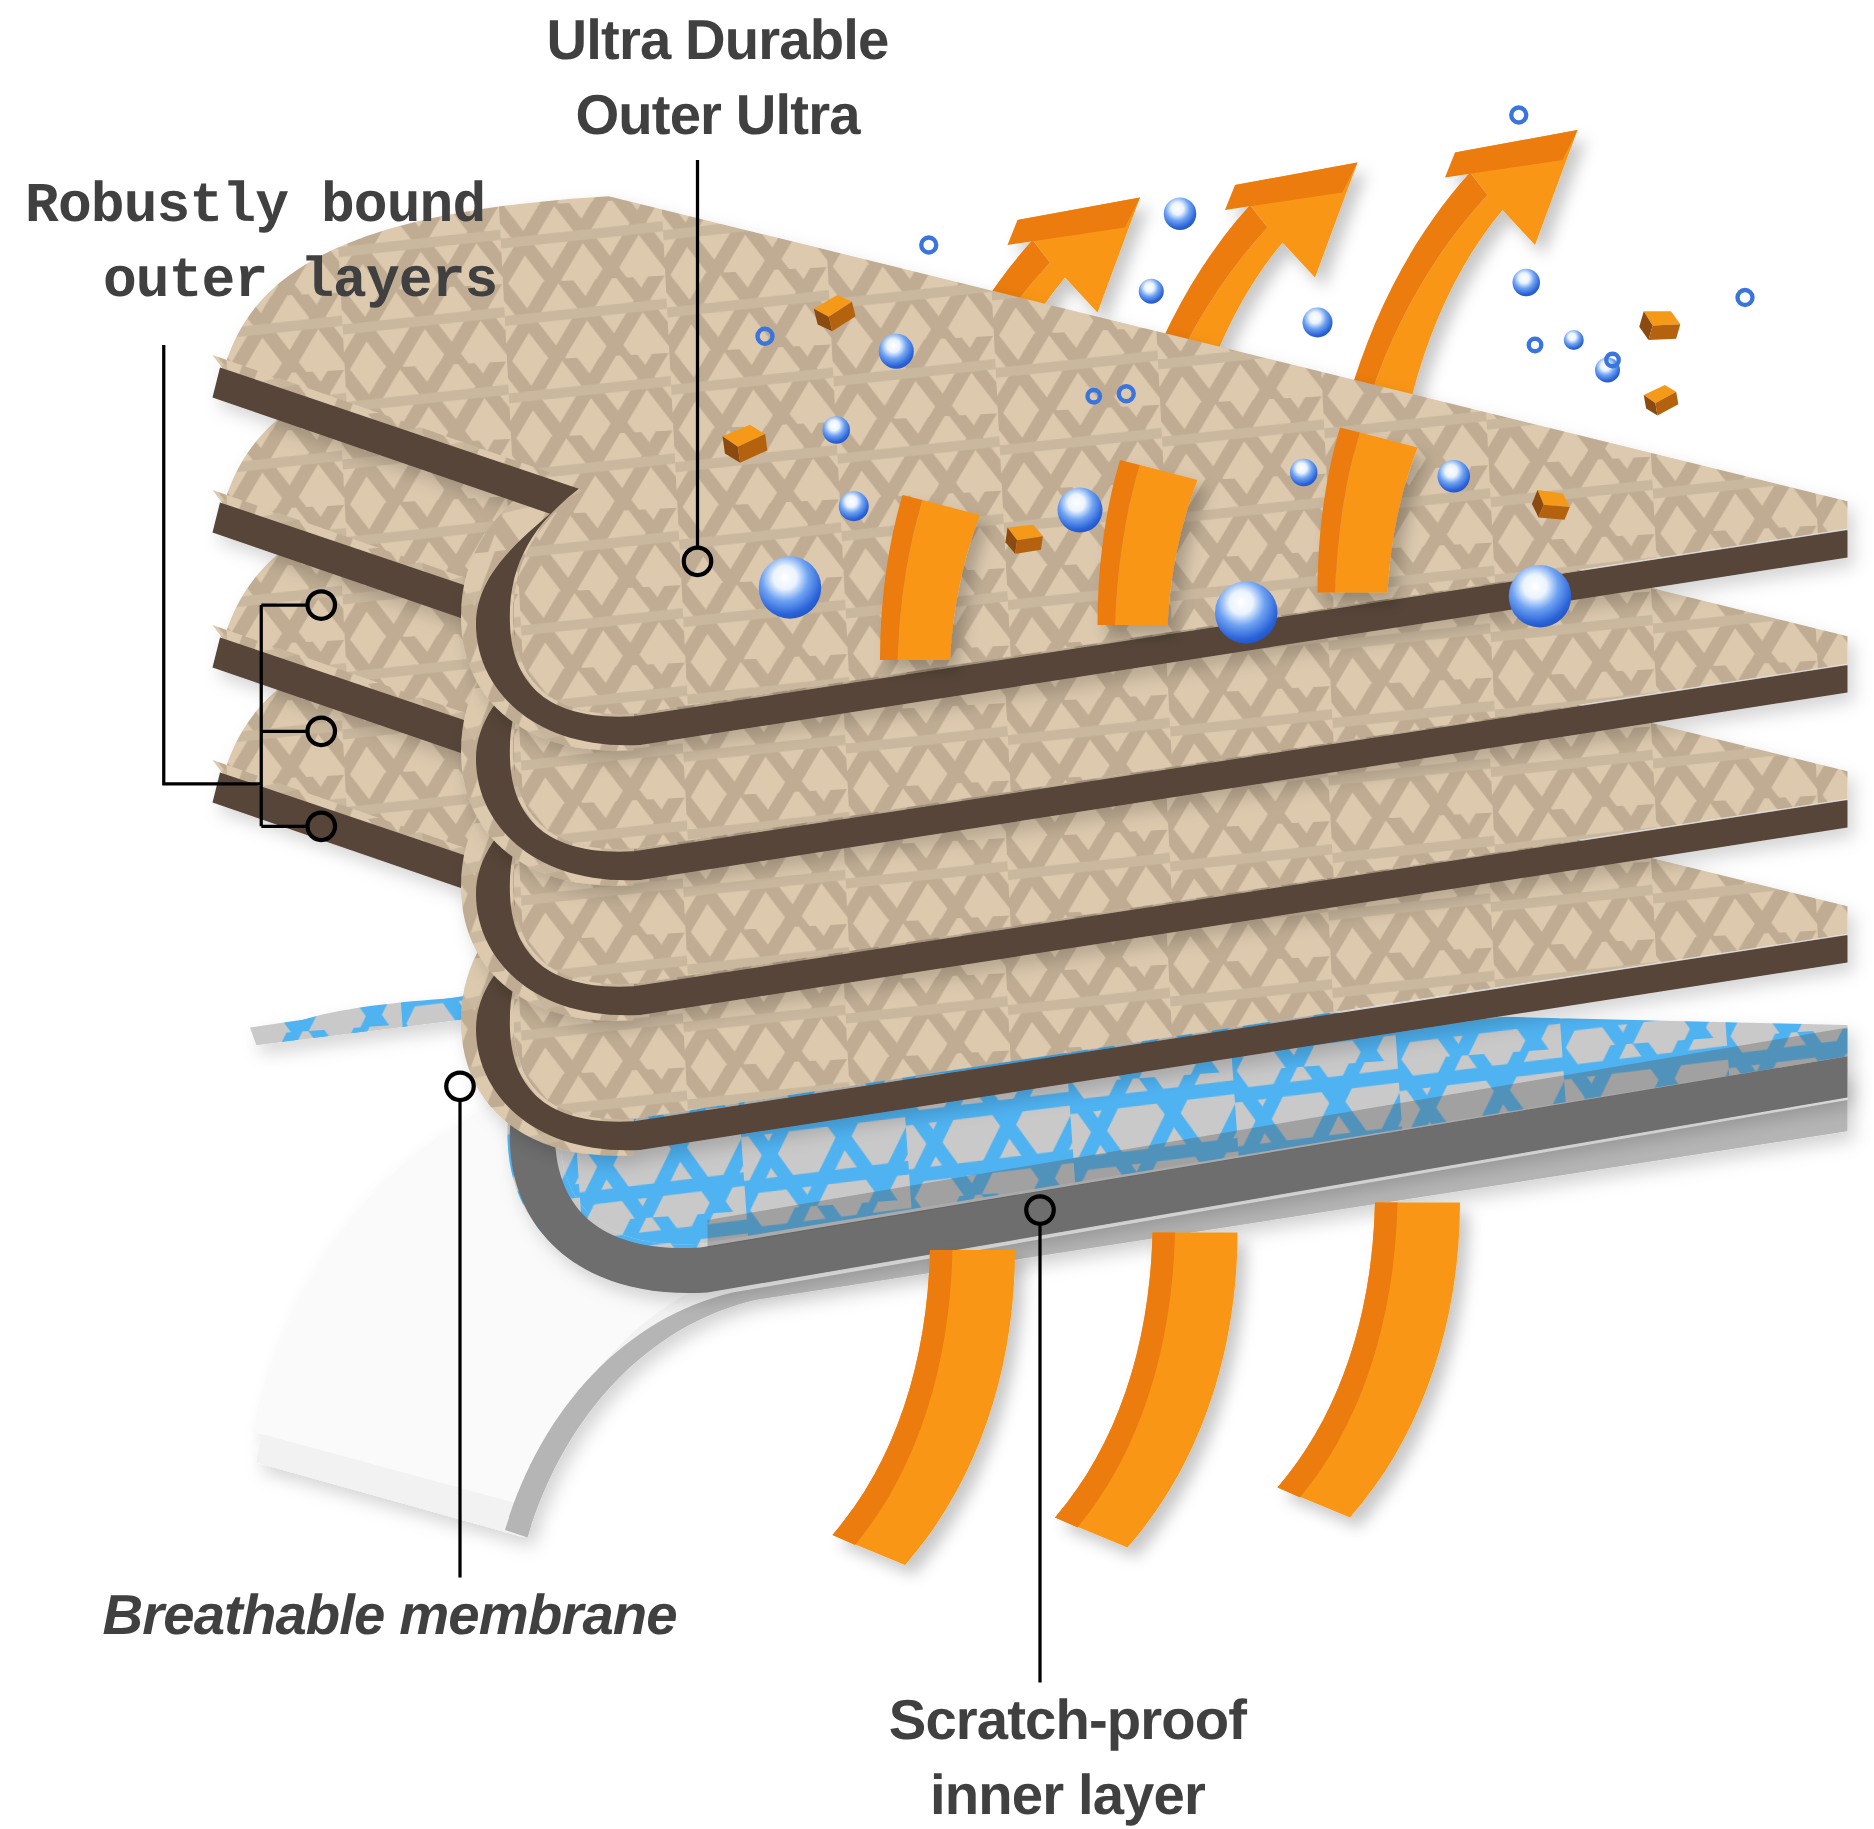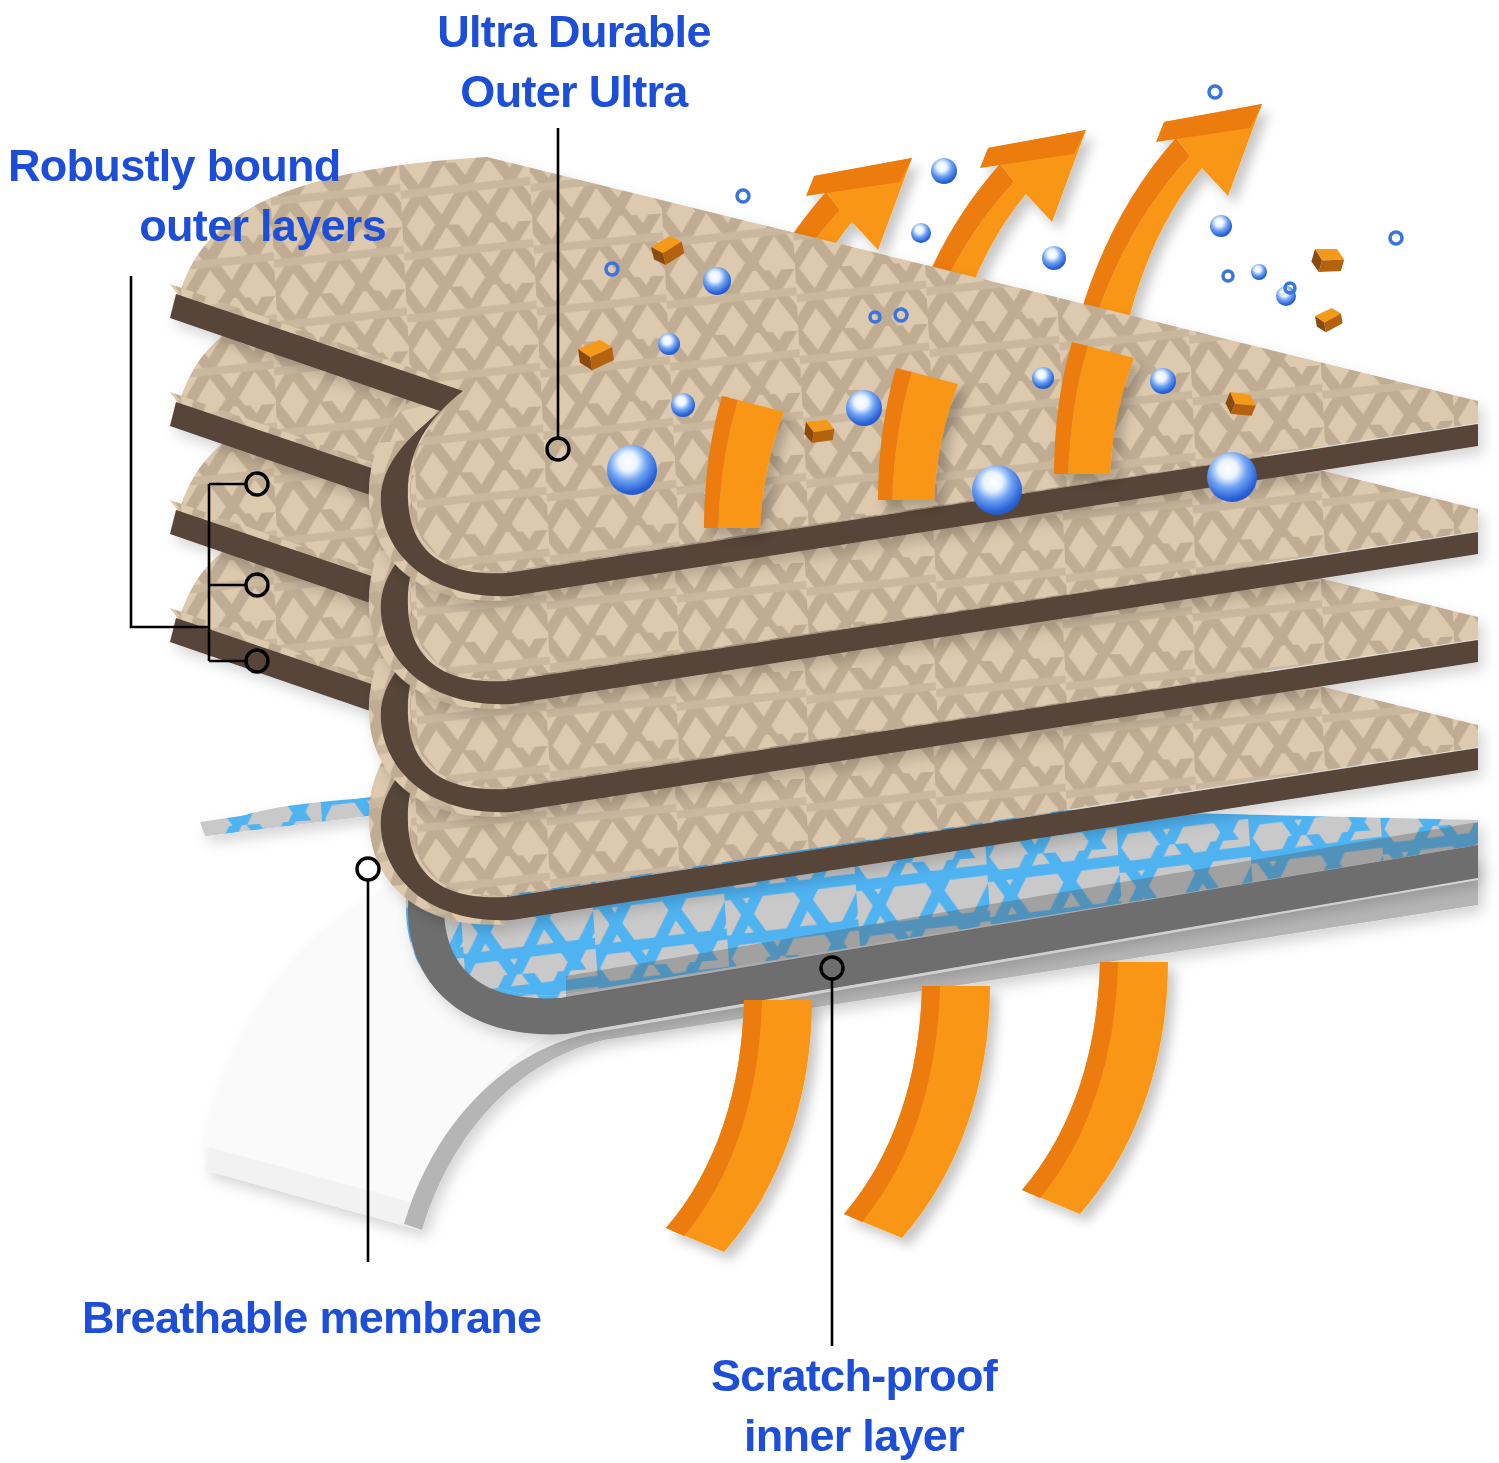--- a/index.html
+++ b/index.html
@@ -20,51 +20,53 @@
   }
   #stage > svg {
     position: absolute;
     left: 0;
     top: 0;
     width: 1499px;
     height: 1463px;
   }
   .callout-label {
     position: absolute;
-    color: #1d4ed8;
+    color: #404040;
     font-family: "Liberation Sans", sans-serif;
     font-weight: bold;
     font-size: 45px;
     line-height: 1.34;
     letter-spacing: -0.7px;
     white-space: nowrap;
   }
   .callout-label .ln {
     display: block;
   }
   #label-outer-layer {
     left: 396px;
     top: 2px;
     text-align: center;
     width: 356px;
   }
   #label-bound-layers {
-    left: 8px;
+    left: 20px;
     top: 136px;
     text-align: left;
     width: 420px;
+    font-family: Liberation Mono, monospace;
   }
   #label-bound-layers .ln2 {
     text-align: right;
     padding-right: 42px;
   }
   #label-membrane {
     left: 82px;
-    top: 1288px;
+    top: 1262px;
     text-align: right;
+    font-style: italic;
   }
   #label-inner-layer {
     left: 654px;
     top: 1346px;
     text-align: center;
     width: 400px;
   }
 </style>
 </head>
 <body>

